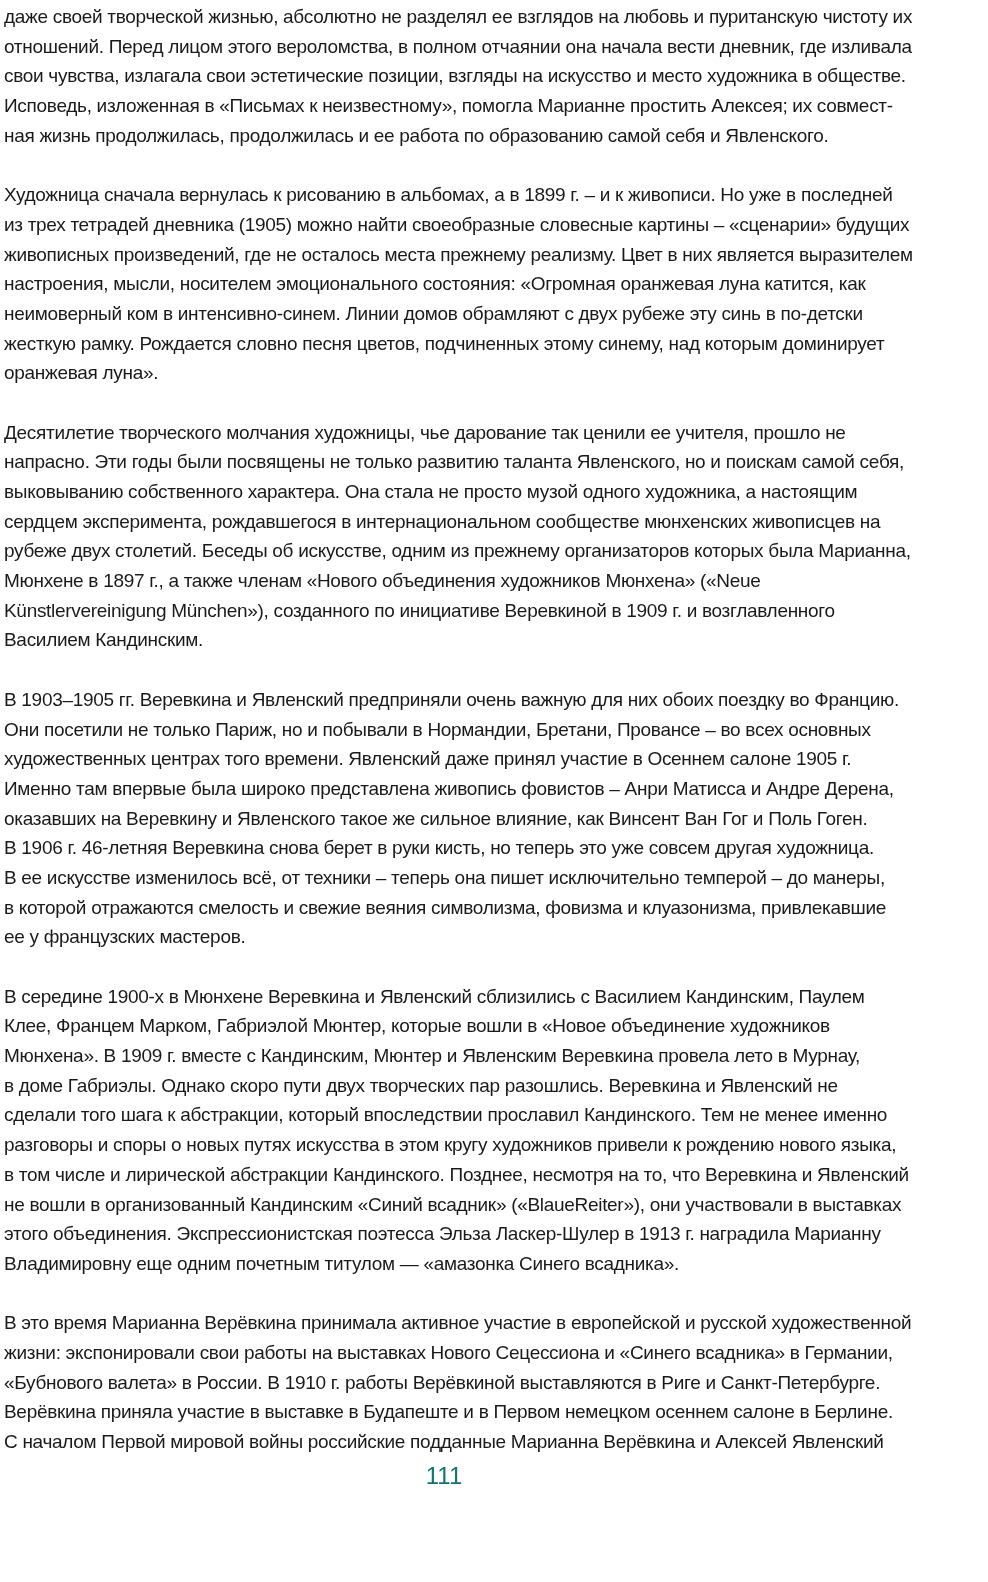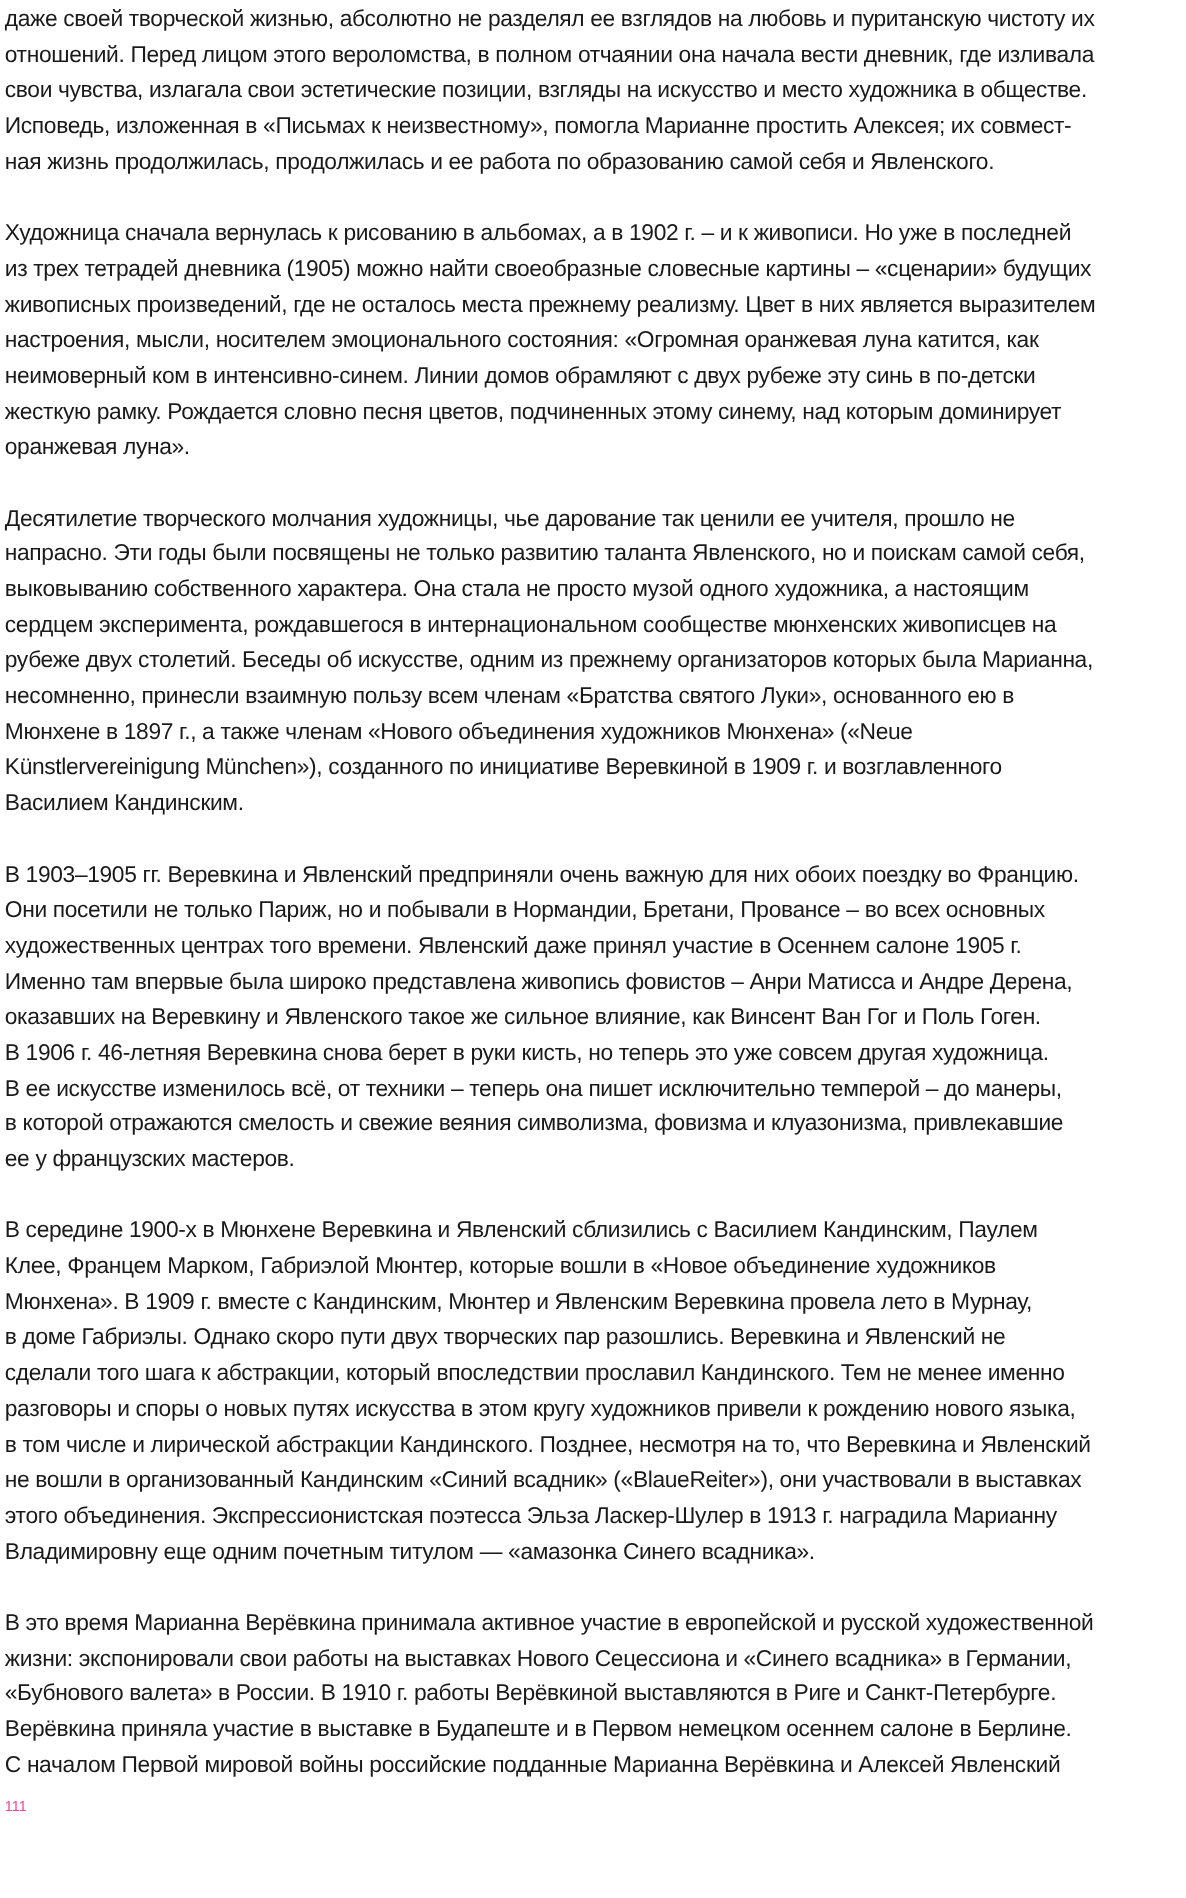--- a/index.html
+++ b/index.html
@@ -33,54 +33,54 @@
   .para + .para {
     margin-top: 29.7px;
   }
   .line {
     white-space: nowrap;
     height: 29.7px;
     transform-origin: left center;
   }
   .page-number {
     margin-top: 6px;
-    font-size: 12px;
+    text-align: center;
+    font-size: 24px;
     letter-spacing: 0;
     line-height: 26px;
-    color: #ec4899;
+    color: #0f766e;
   }
 </style>
 </head>
 <body>
 
 <main class="page">
   <div class="text-block">
       <div class="para">
         <div class="line">даже своей творческой жизнью, абсолютно не разделял ее взглядов на любовь и пуританскую чистоту их</div>
         <div class="line">отношений. Перед лицом этого вероломства, в полном отчаянии она начала вести дневник, где изливала</div>
         <div class="line">свои чувства, излагала свои эстетические позиции, взгляды на искусство и место художника в обществе.</div>
         <div class="line">Исповедь, изложенная в «Письмах к неизвестному», помогла Марианне простить Алексея; их совмест-</div>
         <div class="line">ная жизнь продолжилась, продолжилась и ее работа по образованию самой себя и Явленского.</div>
       </div>
       <div class="para">
-        <div class="line">Художница сначала вернулась к рисованию в альбомах, а в 1902 г. – и к живописи. Но уже в последней</div>
+        <div class="line">Художница сначала вернулась к рисованию в альбомах, а в 1899 г. – и к живописи. Но уже в последней</div>
         <div class="line">из трех тетрадей дневника (1905) можно найти своеобразные словесные картины – «сценарии» будущих</div>
         <div class="line">живописных произведений, где не осталось места прежнему реализму. Цвет в них является выразителем</div>
         <div class="line">настроения, мысли, носителем эмоционального состояния: «Огромная оранжевая луна катится, как</div>
         <div class="line">неимоверный ком в интенсивно-синем. Линии домов обрамляют с двух рубеже эту синь в по-детски</div>
         <div class="line">жесткую рамку. Рождается словно песня цветов, подчиненных этому синему, над которым доминирует</div>
         <div class="line">оранжевая луна».</div>
       </div>
       <div class="para">
         <div class="line">Десятилетие творческого молчания художницы, чье дарование так ценили ее учителя, прошло не</div>
         <div class="line">напрасно. Эти годы были посвящены не только развитию таланта Явленского, но и поискам самой себя,</div>
         <div class="line">выковыванию собственного характера. Она стала не просто музой одного художника, а настоящим</div>
         <div class="line">сердцем эксперимента, рождавшегося в интернациональном сообществе мюнхенских живописцев на</div>
         <div class="line">рубеже двух столетий. Беседы об искусстве, одним из прежнему организаторов которых была Марианна,</div>
-        <div class="line">несомненно, принесли взаимную пользу всем членам «Братства святого Луки», основанного ею в</div>
         <div class="line">Мюнхене в 1897 г., а также членам «Нового объединения художников Мюнхена» («Neue</div>
         <div class="line">Künstlervereinigung München»), созданного по инициативе Веревкиной в 1909 г. и возглавленного</div>
         <div class="line">Василием Кандинским.</div>
       </div>
       <div class="para">
         <div class="line">В 1903–1905 гг. Веревкина и Явленский предприняли очень важную для них обоих поездку во Францию.</div>
         <div class="line">Они посетили не только Париж, но и побывали в Нормандии, Бретани, Провансе – во всех основных</div>
         <div class="line">художественных центрах того времени. Явленский даже принял участие в Осеннем салоне 1905 г.</div>
         <div class="line">Именно там впервые была широко представлена живопись фовистов – Анри Матисса и Андре Дерена,</div>
         <div class="line">оказавших на Веревкину и Явленского такое же сильное влияние, как Винсент Ван Гог и Поль Гоген.</div>

